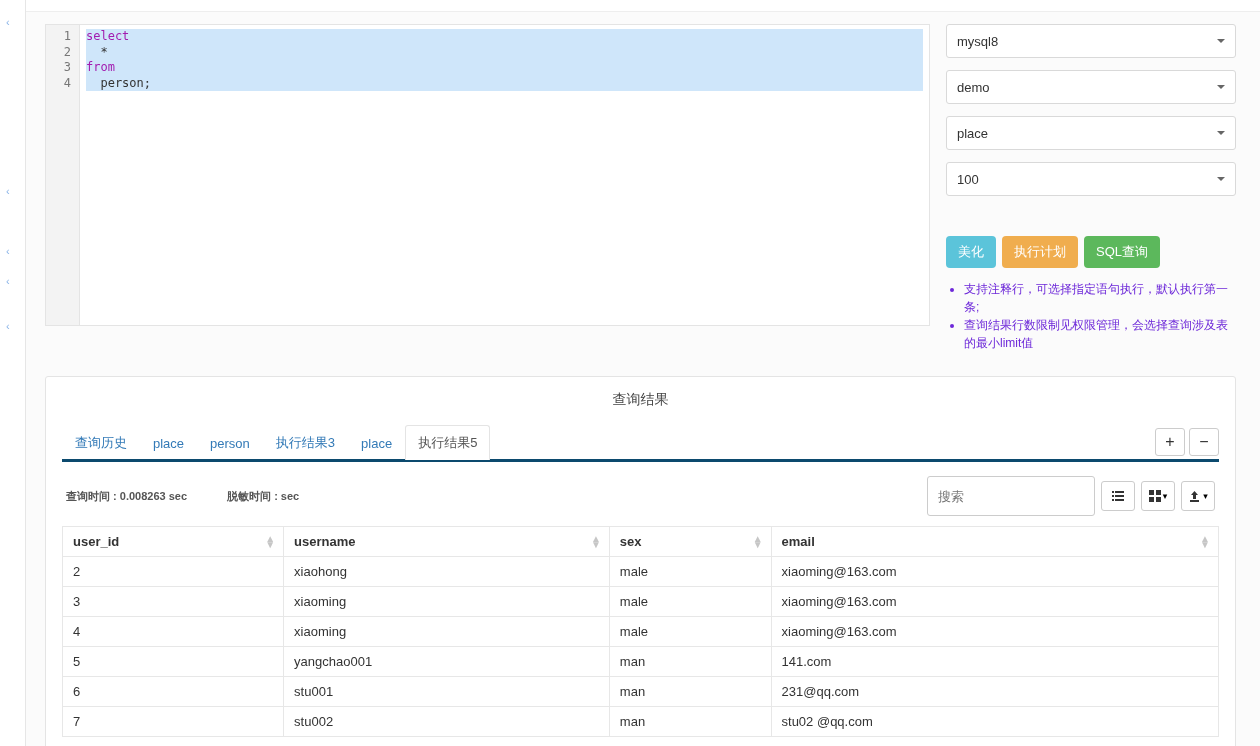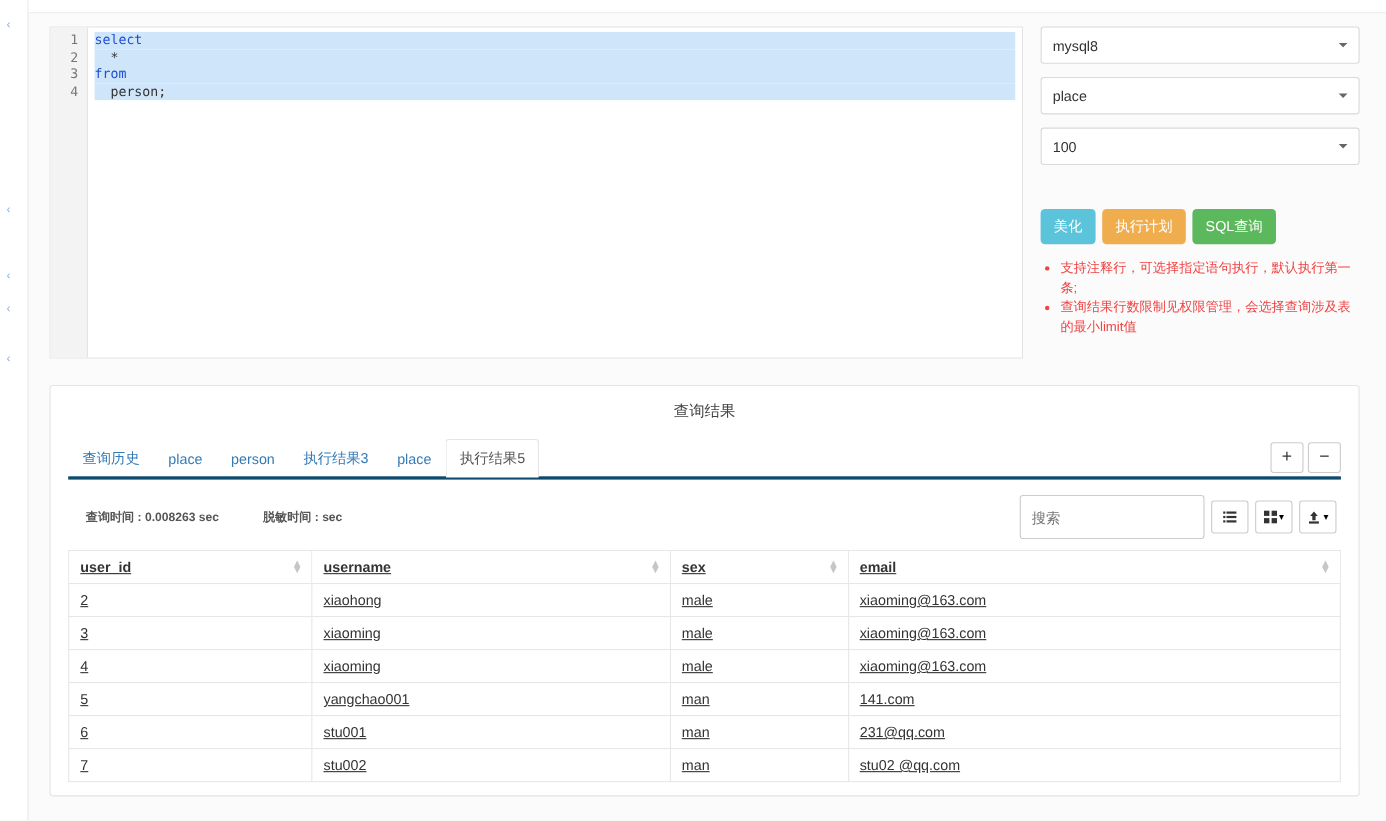--- a/index.html
+++ b/index.html
@@ -11,43 +11,43 @@
     .container { position: absolute; left: 45px; top: 24px; right: 24px; bottom: 6px; }
     .panel { background: #fff; border: 1px solid #e4e4e4; border-radius: 3px; }
     .editor-row { display: flex; gap: 16px; }
     .editor-wrap { flex: 1; }
     .code-editor { height: 302px; border: 1px solid #e4e4e4; background: #fff; font-family: Consolas, Monaco, monospace; font-size: 12px; display: flex; }
     .gutter { width: 34px; background: #f3f3f3; color: #777; text-align: right; padding: 4px 8px 4px 0; line-height: 1.3; border-right: 1px solid #e4e4e4; }
     .gutter-line { display: block; }
     .codearea { flex: 1; padding: 4px 6px; line-height: 1.3; }
     .codeline { white-space: pre; }
     .code-hl { background: #cfe6fa; display: inline-block; width: 100%; }
-    .kw { color: #1d4ed8; }
+    .kw { color: #a21caf; }
     .side-controls { width: 290px; display: flex; flex-direction: column; gap: 12px; }
     .select { width: 100%; height: 34px; border: 1px solid #d9d9d9; border-radius: 3px; background: #fff; padding: 0 28px 0 10px; font-size: 13px; color: #333; position: relative; text-align: left; cursor: pointer; }
     .select::after { content: ""; position: absolute; right: 10px; top: 14px; border: 4px solid transparent; border-top-color: #666; }
     .btn-row { display: flex; gap: 6px; }
     .btn { height: 32px; padding: 0 12px; border: none; border-radius: 4px; color: #fff; font-size: 13px; cursor: pointer; margin-top: 28px; }
     .btn-teal { background: #5bc4da; }
     .btn-orange { background: #f0ad4e; }
     .btn-green { background: #5cb85c; }
-    .hint-list { list-style: disc; padding-left: 18px; color: #ef4444; font-size: 12px; line-height: 1.5; }
+    .hint-list { list-style: disc; padding-left: 18px; color: #6d28d9; font-size: 12px; line-height: 1.5; }
 
     .results-panel { margin-top: 24px; padding: 14px 16px 12px; }
     .results-title { font-size: 14px; color: #444; font-weight: 500; margin-bottom: 10px; text-align: center; }
     .tab-bar { display: flex; align-items: center; border-bottom: 3px solid #0c4a6e; position: relative; padding-top: 6px; }
     .tab { padding: 8px 12px; font-size: 13px; color: #337ab7; cursor: pointer; border: 1px solid transparent; border-bottom: none; border-radius: 3px 3px 0 0; margin-bottom: -1px; }
     .tab.active { color: #555; background: #fff; border-color: #e4e4e4; text-align: right; }
     .tab-actions { margin-left: auto; display: flex; gap: 4px; }
     .icon-btn { width: 30px; height: 28px; border: 1px solid #ccc; background: #fff; border-radius: 3px; font-size: 16px; line-height: 1; cursor: pointer; display: inline-flex; align-items: center; justify-content: center; color: #333; }
-    .meta-row { display: flex; gap: 40px; font-size: 11px; color: #555; padding: 14px 4px 10px; font-weight: 600; align-items: center; margin-left: 12px; }
+    .meta-row { display: flex; gap: 40px; font-size: 11px; color: #555; padding: 14px 4px 10px; font-weight: 600; align-items: center; }
     .toolbar-right { margin-left: auto; font-weight: normal; display: flex; gap: 6px; align-items: center; }
     .search-input { width: 168px; height: 40px; border: 1px solid #ccc; border-radius: 3px; padding: 0 10px; font-size: 13px; }
     .tool-icon { width: 34px; height: 30px; border: 1px solid #ccc; background: #fff; border-radius: 3px; display: inline-flex; align-items: center; justify-content: center; cursor: pointer; font-size: 13px; }
-    table { width: 100%; border-collapse: collapse; font-size: 13px; text-decoration: underline; }
+    table { width: 100%; border-collapse: collapse; font-size: 13px; }
     th, td { text-align: left; padding: 7px 10px; border: 1px solid #e7e7e7; }
     th { font-weight: 700; background: #fff; position: relative; }
     th .sort { position: absolute; right: 8px; top: 50%; transform: translateY(-50%); color: #c6c6c6; font-size: 10px; line-height: 0.6; }
     .pagination-info { font-size: 12px; color: #555; padding: 10px 2px 0; }
     .caret-dn { margin-left: 2px; font-size: 9px; }
   </style>
 </head>
 <body>
 
 <div class="page">
@@ -73,20 +73,21 @@
           <div class="codearea">
             <div class="codeline code-hl"><span class="kw">select</span></div>
             <div class="codeline code-hl">  *</div>
             <div class="codeline code-hl"><span class="kw">from</span></div>
             <div class="codeline code-hl">  person;</div>
           </div>
         </div>
       </div>
       <div class="side-controls">
         <button class="select">mysql8</button>
+        <button class="select">demo</button>
         <button class="select">place</button>
         <button class="select">100</button>
         <div class="btn-row">
           <button class="btn btn-teal">美化</button>
           <button class="btn btn-orange">执行计划</button>
           <button class="btn btn-green">SQL查询</button>
         </div>
         <ul class="hint-list">
           <li>支持注释行，可选择指定语句执行，默认执行第一条;</li>
           <li>查询结果行数限制见权限管理，会选择查询涉及表的最小limit值</li>

